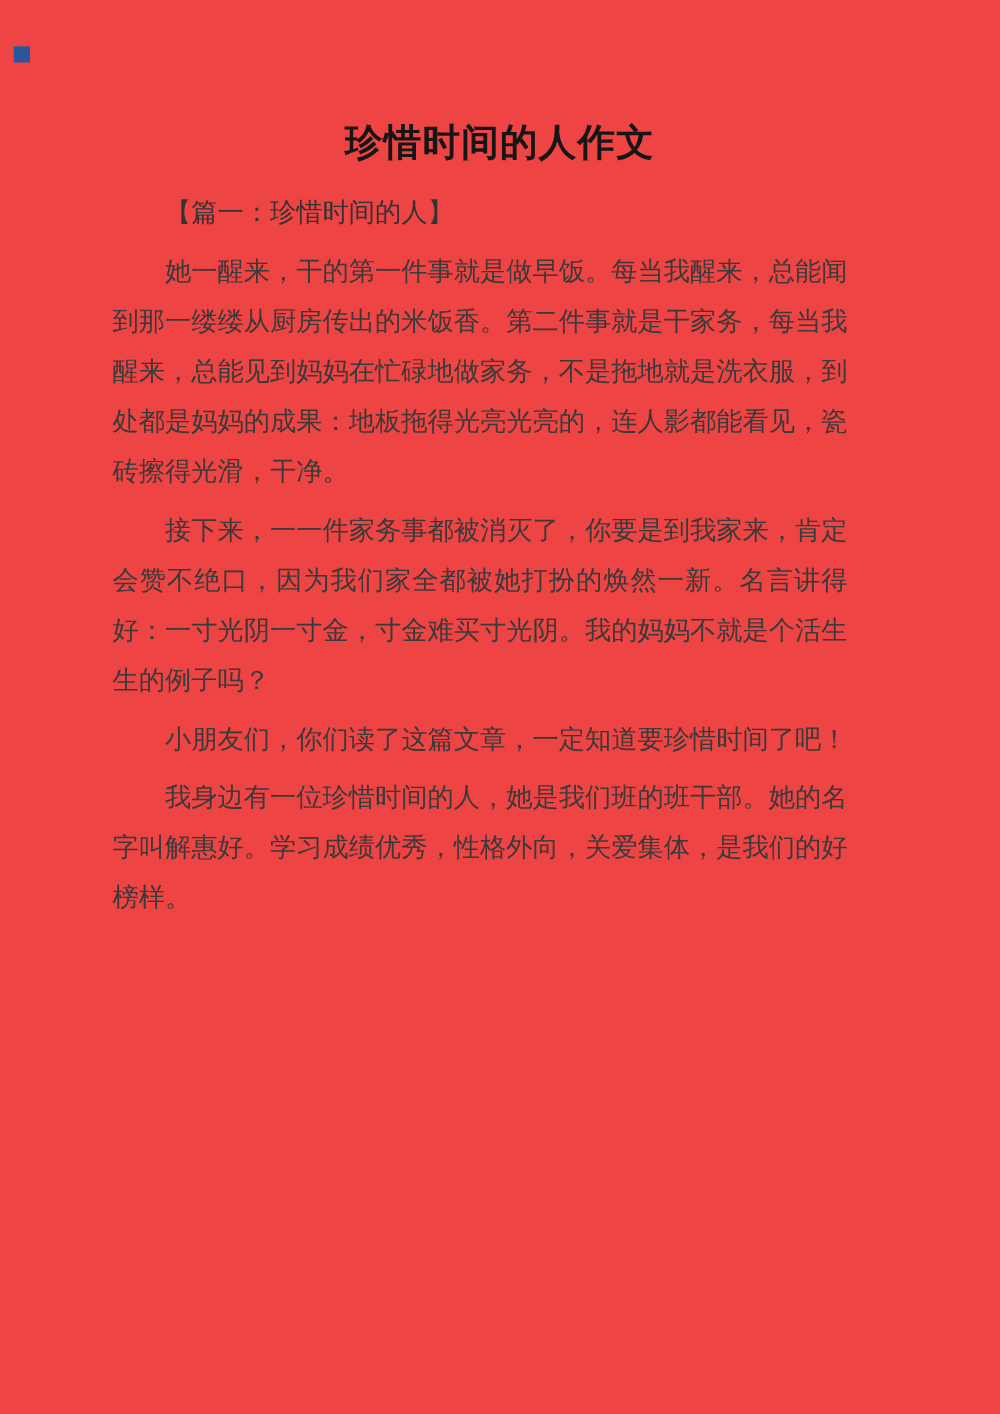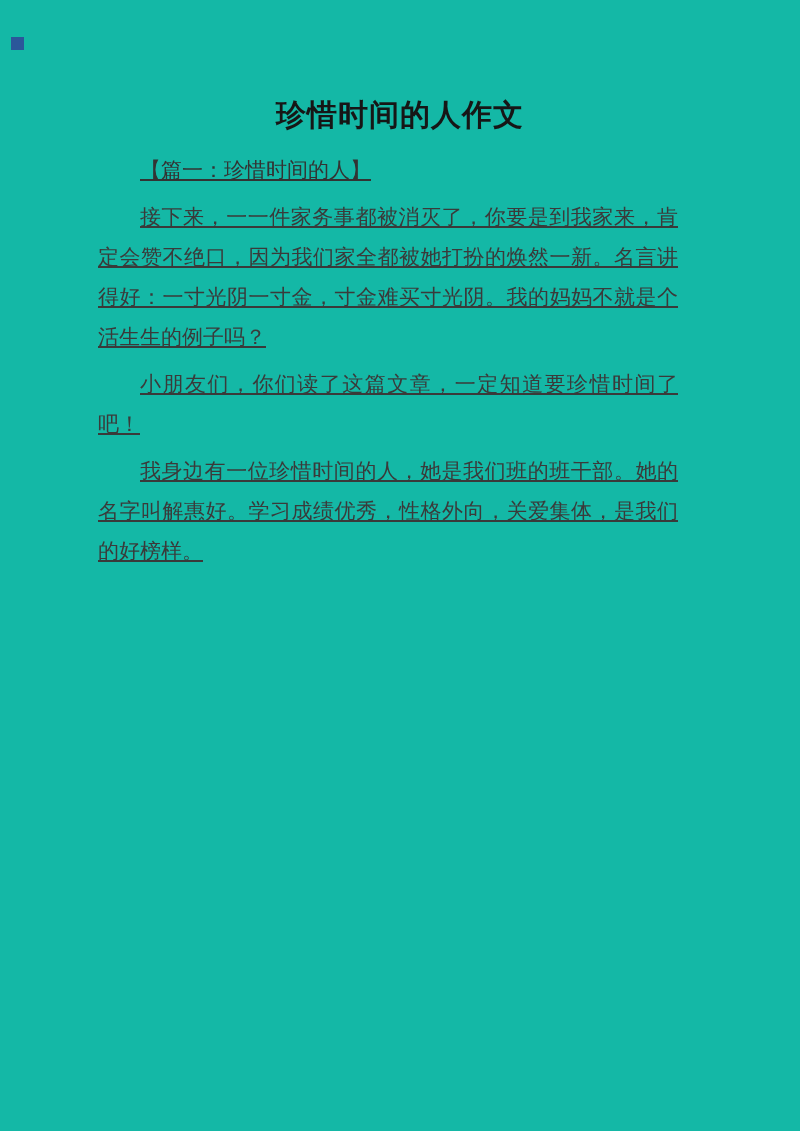--- a/index.html
+++ b/index.html
@@ -4,21 +4,21 @@
 <style>
   html, body {
     margin: 0;
     padding: 0;
     background: #ffffff;
   }
   .doc {
     position: relative;
     width: 800px;
     height: 1131px;
-    background: #14b8a6;
+    background: #ef4444;
     overflow: hidden;
     font-family: "Liberation Serif", "DejaVu Serif", serif;
   }
   .corner-marker {
     position: absolute;
     left: 11px;
     top: 37px;
     width: 13px;
     height: 13px;
     background: #2b579a;
@@ -37,43 +37,43 @@
   }
   .content {
     width: 588px;
     margin: 15px 0 0 90px;
     font-size: 21px;
     line-height: 40px;
     color: #3a3a3a;
     text-align: justify;
   }
   .content p {
-    margin: 0 0 7px 8px;
+    margin: 0 0 7px 0;
     text-indent: 2em;
-    text-decoration: underline;
   }
   .sec-header {
     text-align: left;
     color: #333333;
   }
 </style>
 </head>
 <body>
 
 <div class="doc">
 
   <div class="corner-marker"></div>
 
   <h1 class="title">珍惜时间的人作文</h1>
 
   <div class="content">
 
     <p class="sec-header">【篇一：珍惜时间的人】</p>
 
 
+    <p class="para">她一醒来，干的第一件事就是做早饭。每当我醒来，总能闻到那一缕缕从厨房传出的米饭香。第二件事就是干家务，每当我醒来，总能见到妈妈在忙碌地做家务，不是拖地就是洗衣服，到处都是妈妈的成果：地板拖得光亮光亮的，连人影都能看见，瓷砖擦得光滑，干净。</p>
 
     <p class="para">接下来，一一件家务事都被消灭了，你要是到我家来，肯定会赞不绝口，因为我们家全都被她打扮的焕然一新。名言讲得好：一寸光阴一寸金，寸金难买寸光阴。我的妈妈不就是个活生生的例子吗？</p>
 
     <p class="para">小朋友们，你们读了这篇文章，一定知道要珍惜时间了吧！</p>
 
 
     <p class="para">我身边有一位珍惜时间的人，她是我们班的班干部。她的名字叫解惠好。学习成绩优秀，性格外向，关爱集体，是我们的好榜样。</p>
 
 
   </div>

